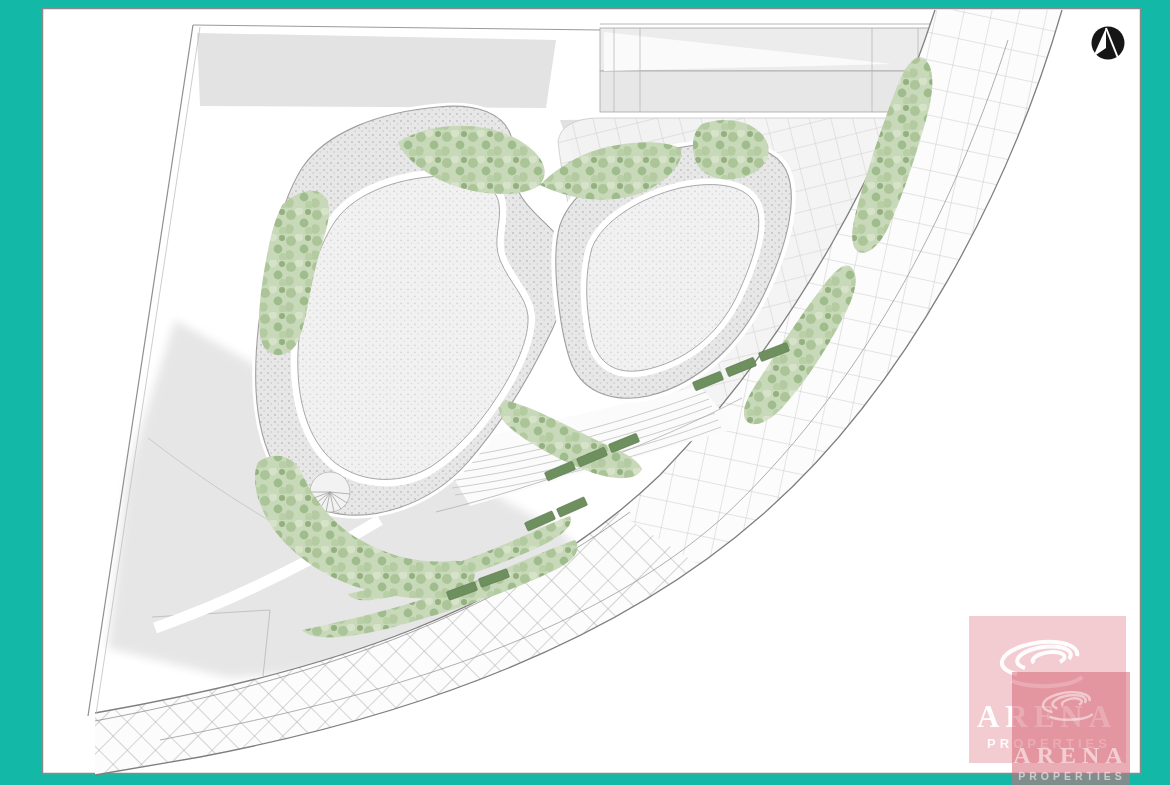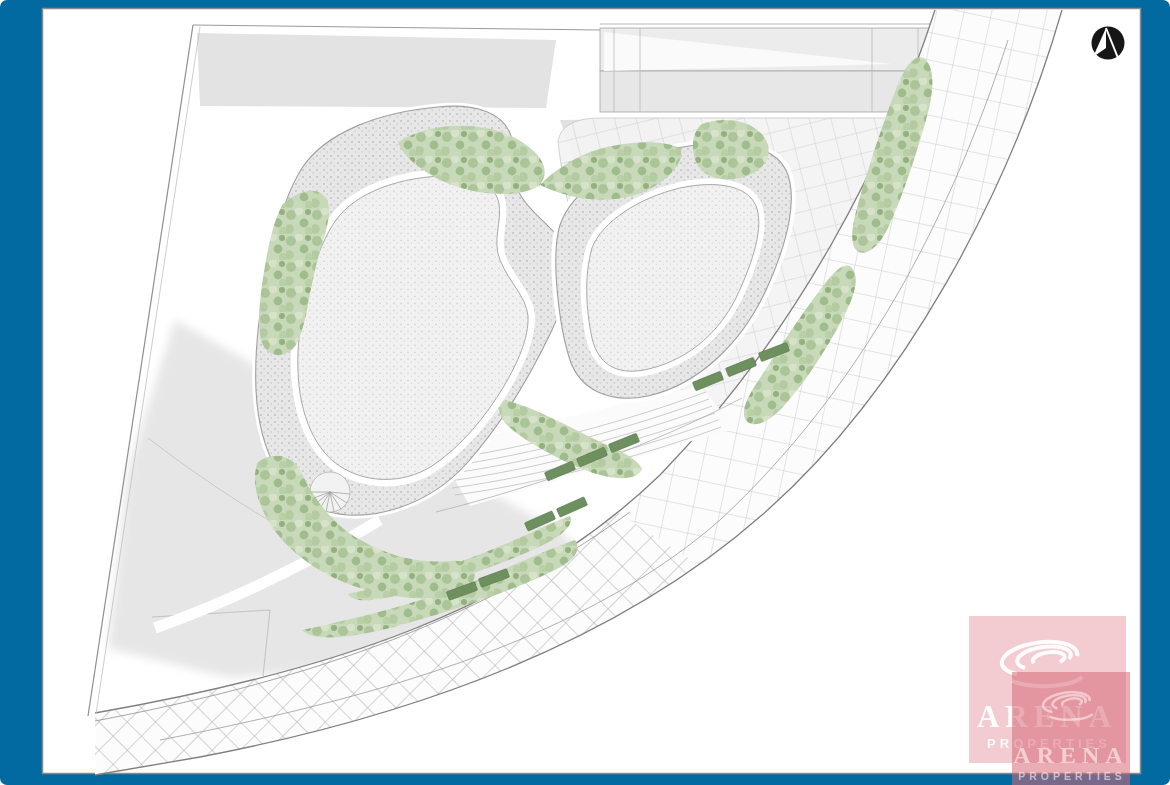--- a/index.html
+++ b/index.html
@@ -1,17 +1,17 @@
 <!DOCTYPE html>
 <html><head>
 <meta charset="utf-8">
 <style>
   html,body{margin:0;padding:0;background:#ffffff;}
-  .stage{position:relative;width:1170px;height:785px;background:#0369a1;overflow:hidden;
-         font-family:"Liberation Sans", sans-serif;border-radius:7px;}
+  .stage{position:relative;width:1170px;height:785px;background:#14b8a6;overflow:hidden;
+         font-family:"Liberation Sans", sans-serif;}
   svg{position:absolute;left:0;top:0;}
   .brand-word{font-family:"Liberation Serif", serif;font-weight:bold;letter-spacing:6px;}
   .brand-sub{font-family:"Liberation Sans", sans-serif;font-weight:bold;letter-spacing:4px;}
 </style>
 </head>
 <body>
 
 <div class="stage">
 <svg width="1170" height="785" viewBox="0 0 1170 785">
   <defs>

